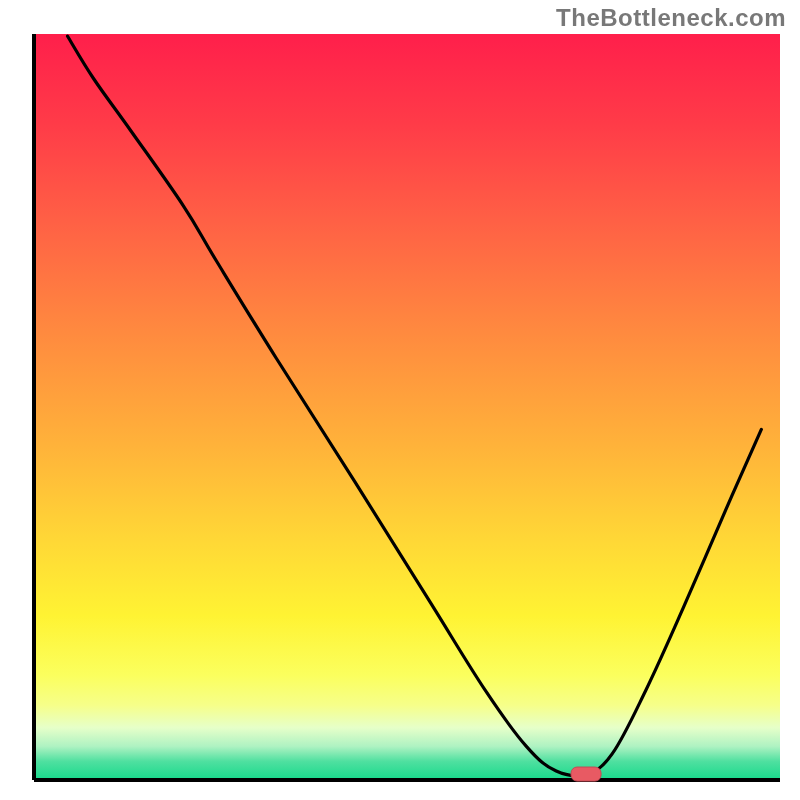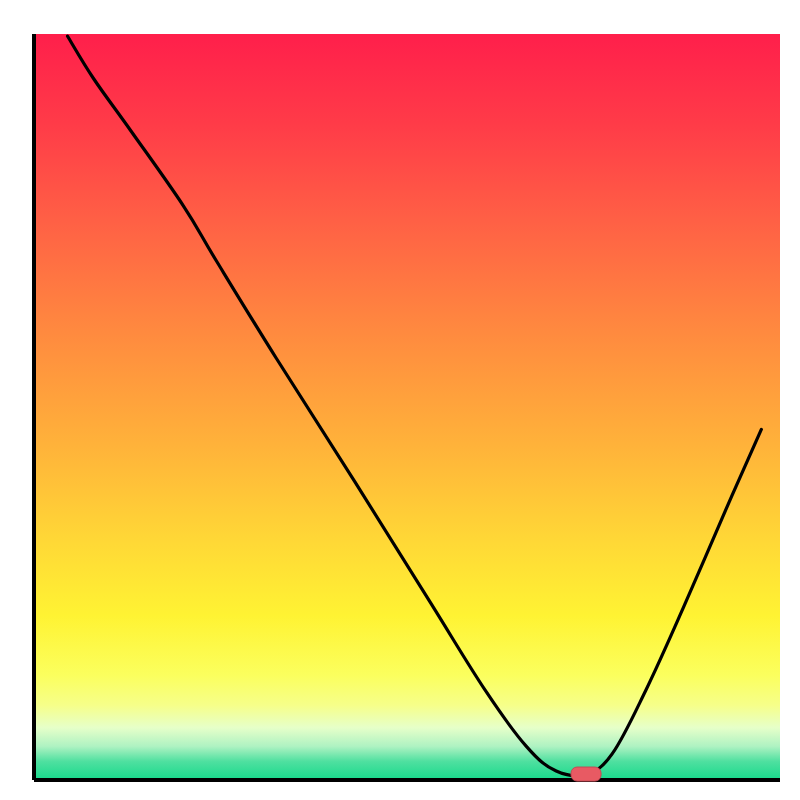--- a/index.html
+++ b/index.html
@@ -29,20 +29,21 @@
     left: 0;
     top: 0;
     width: 800px;
     height: 800px;
   }
 </style>
 </head>
 <body>
 
 <div class="outer">
+  <div class="watermark">TheBottleneck.com</div>
 
   <svg class="chart" viewBox="0 0 800 800">
     <defs>
       <linearGradient id="bg-grad" x1="0" y1="0" x2="0" y2="1">
           <stop offset="0%" stop-color="#ff1f4b"></stop>
           <stop offset="12%" stop-color="#ff3b48"></stop>
           <stop offset="25%" stop-color="#ff6045"></stop>
           <stop offset="40%" stop-color="#ff8a3f"></stop>
           <stop offset="55.00000000000001%" stop-color="#ffb23a"></stop>
           <stop offset="68%" stop-color="#ffd836"></stop>

